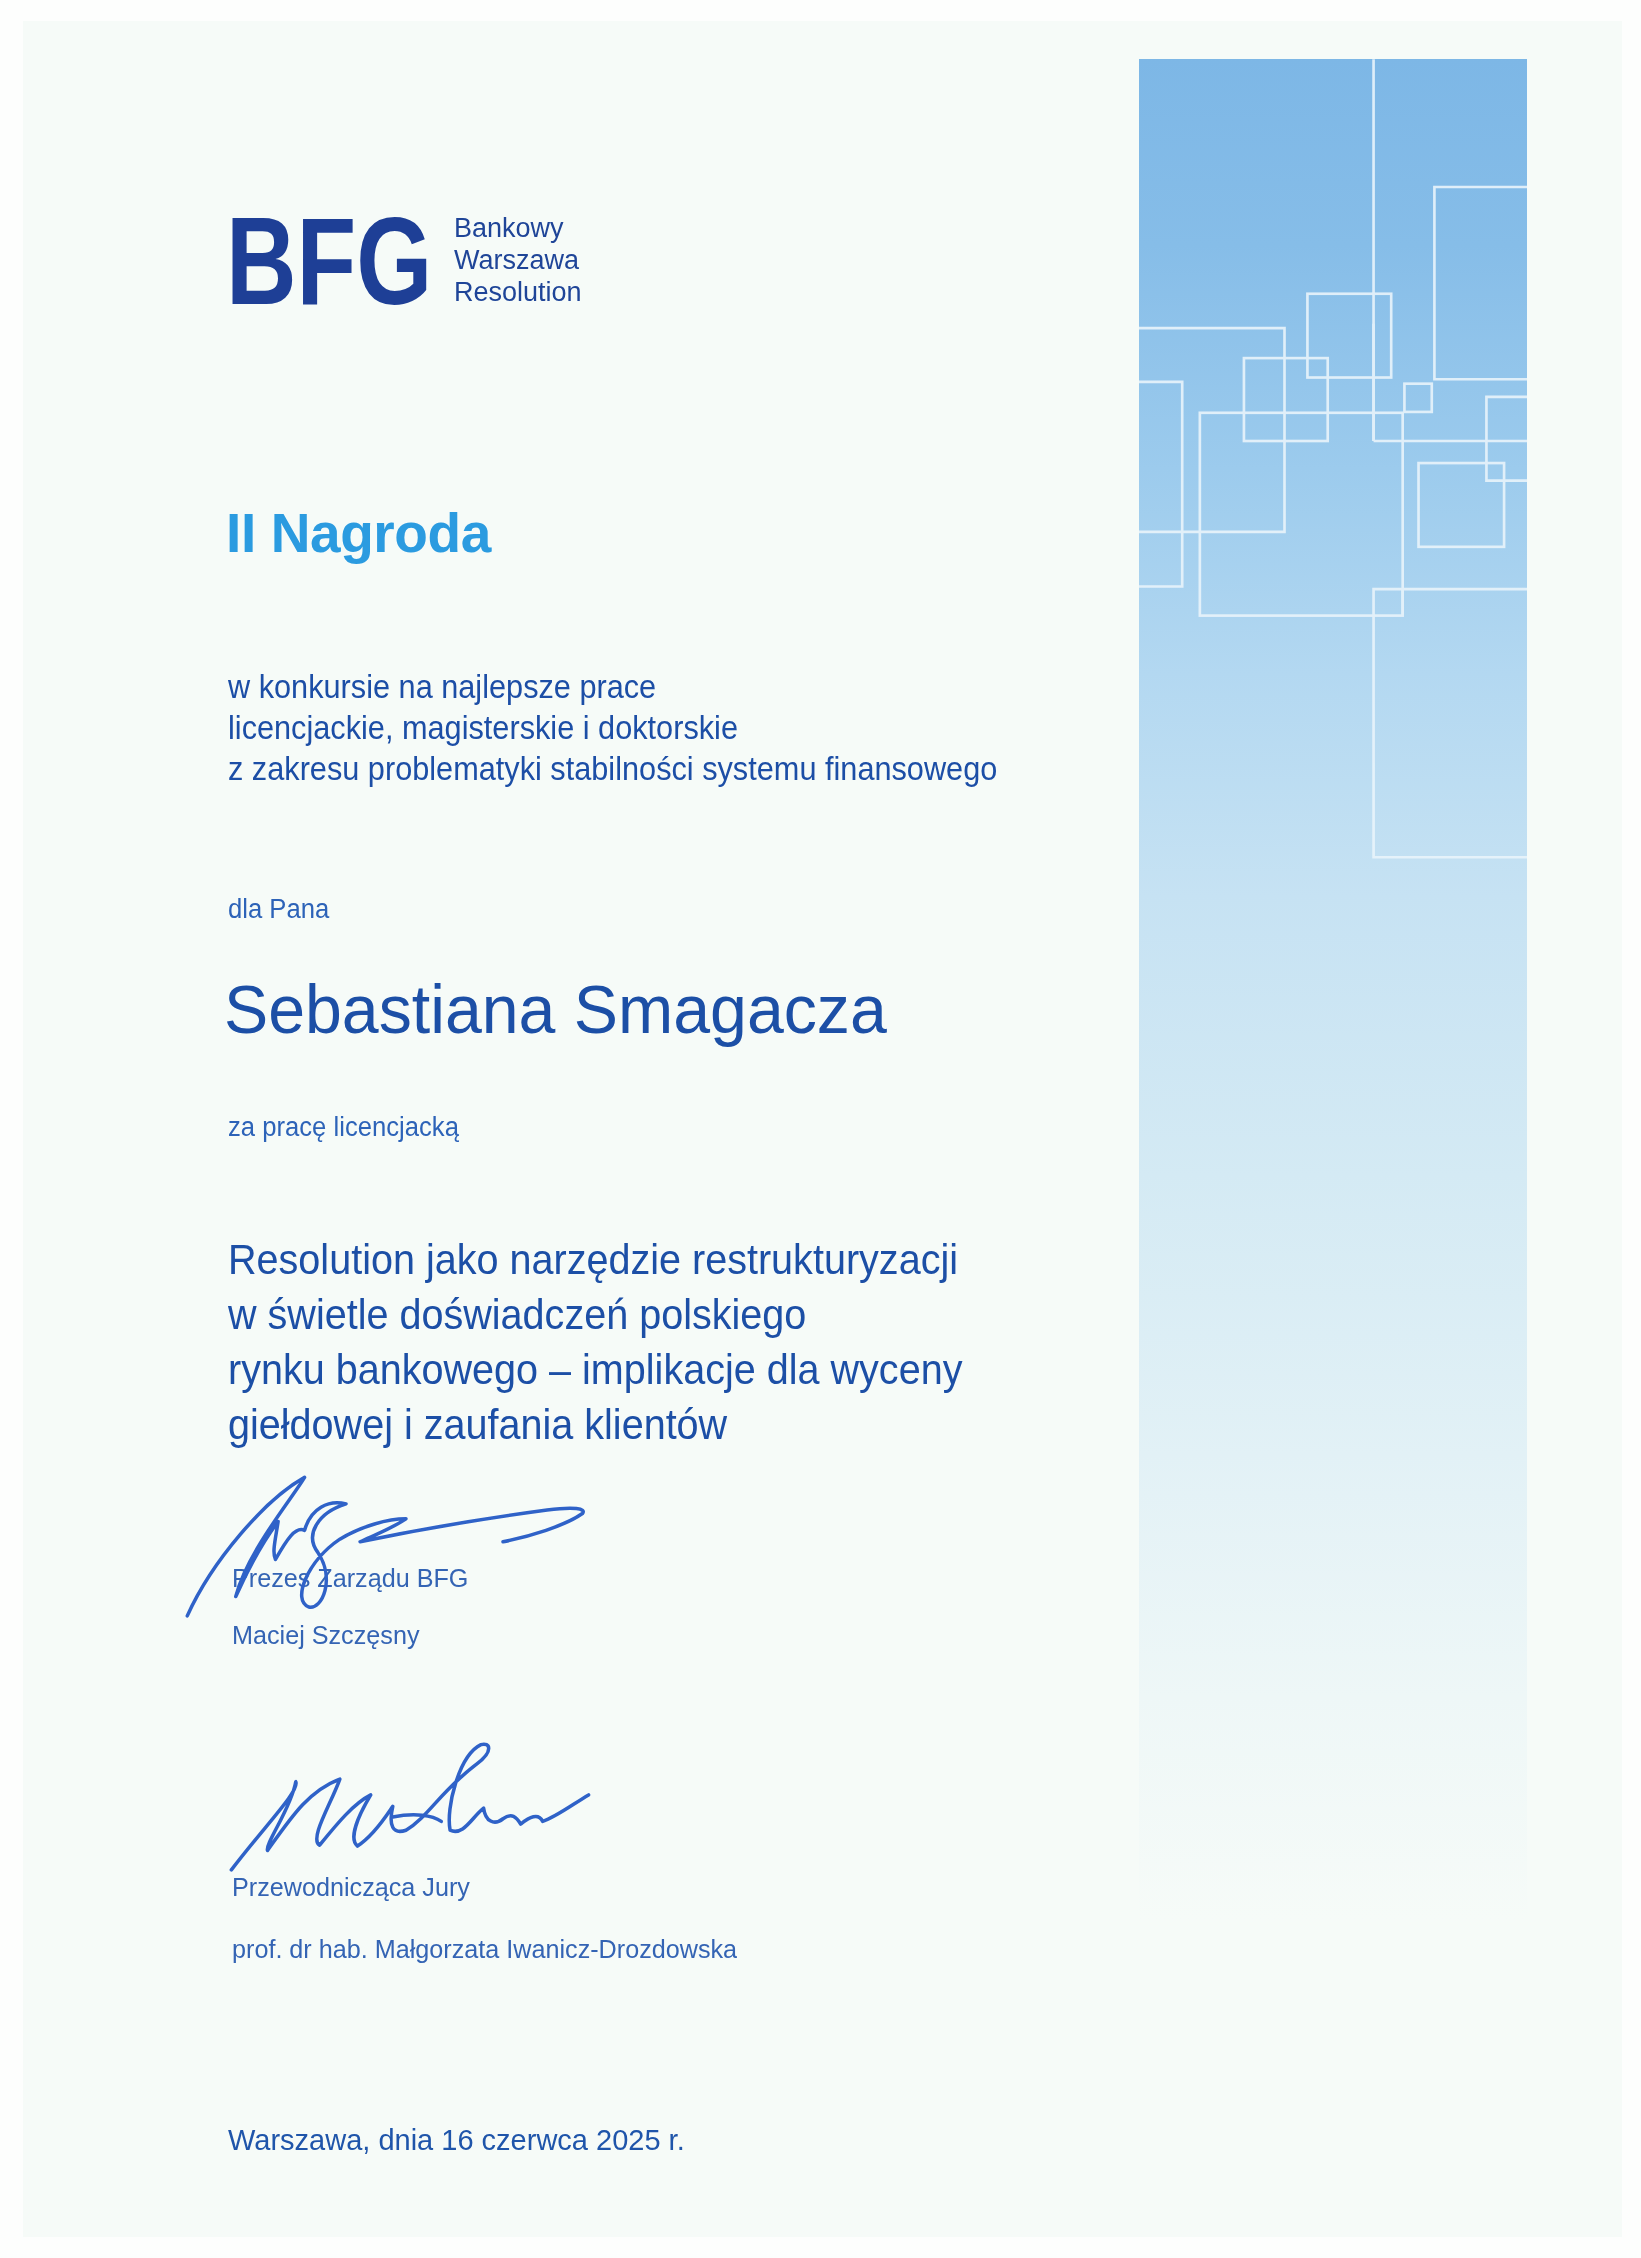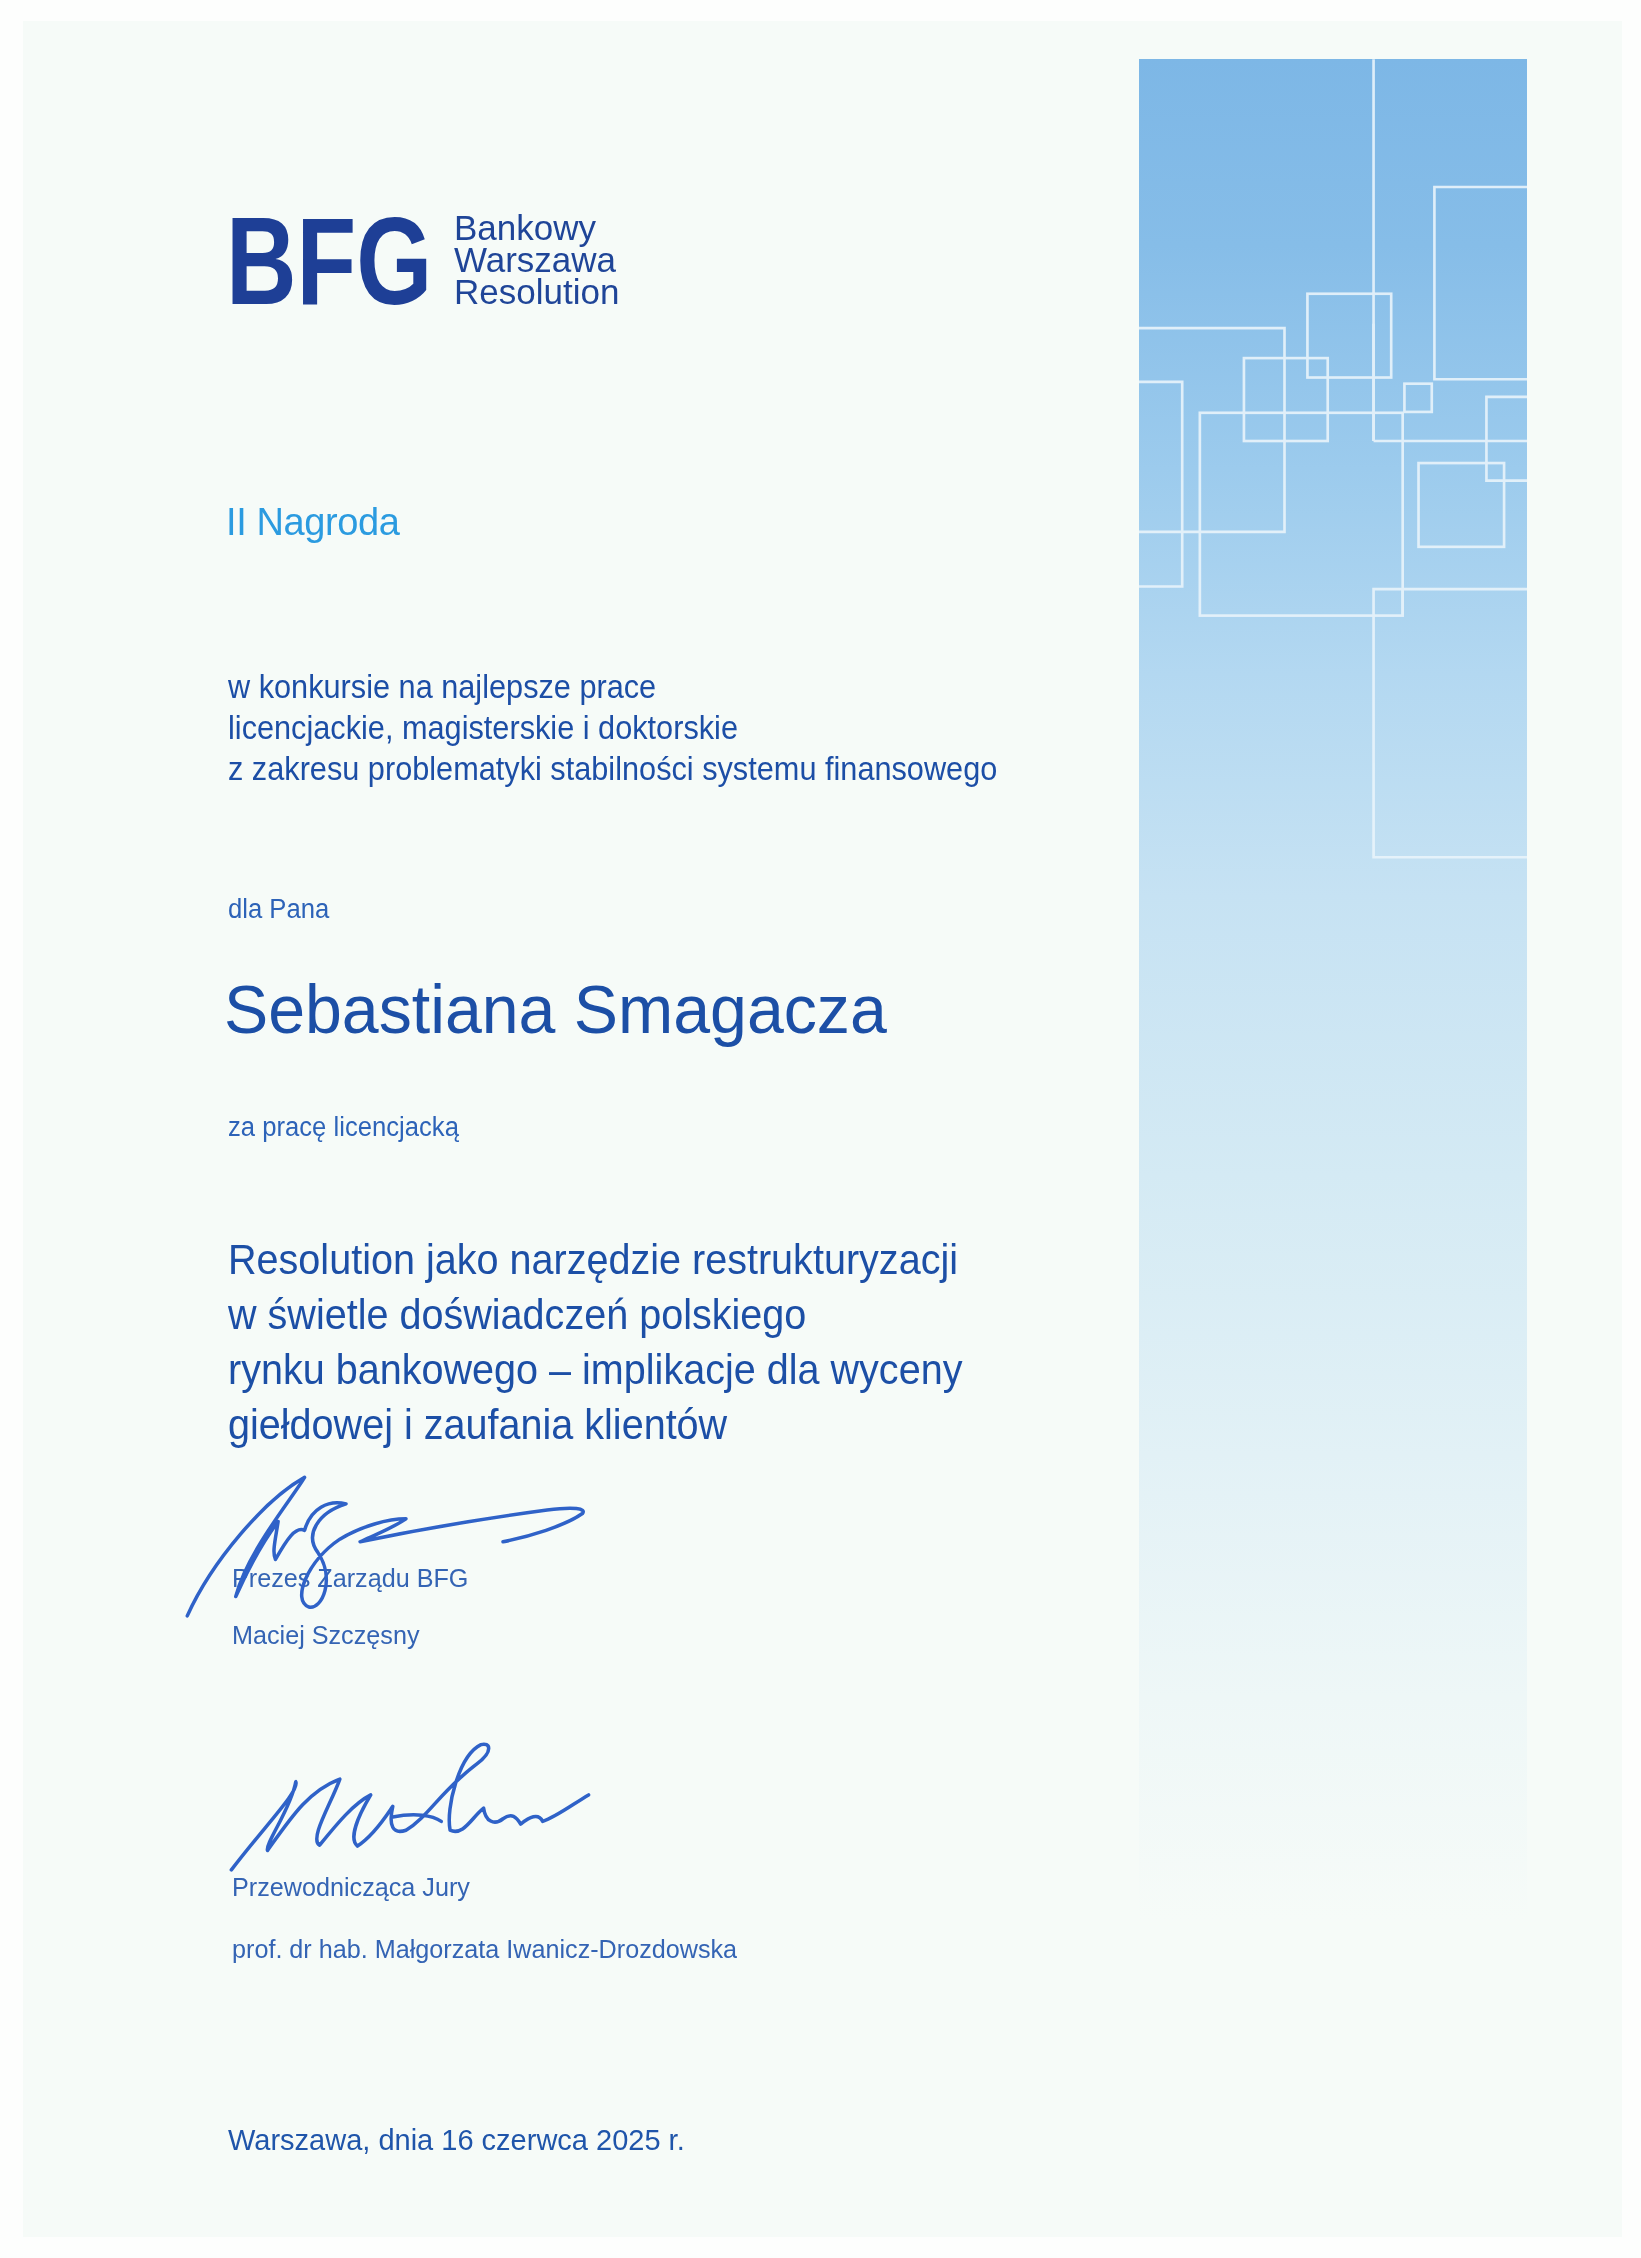--- a/index.html
+++ b/index.html
@@ -10,31 +10,31 @@
   }
   .paper {
     position: absolute; left: 23px; top: 21px; width: 1599px; height: 2216px;
     background: #f6fbf8;
   }
   .abs { position: absolute; white-space: nowrap; }
   .logo { position: absolute; left: 226px; top: 212px; width: 423px; height: 97px; }
   .logo-mark { position: absolute; left: 0; top: 0; }
   .logo-text {
     position: absolute; left: 228px; top: 0px;
-    color: #1f4598; font-size: 35px; line-height: 32px; font-weight: normal;
+    color: #1f4598; font-size: 27px; line-height: 32px; font-weight: normal;
   }
   .panel {
     position: absolute; left: 1139px; top: 59px; width: 388px; height: 1861px;
     background: linear-gradient(to bottom,
       #7db7e6 0%, #86bde8 10%, #9ccbed 22%, #b3d8f1 33%,
       #c6e2f3 45%, #d4eaf4 60%, #e2f1f6 75%, #eef7f7 88%, #f6fbf8 100%);
   }
   .panel svg { position: absolute; left: 0; top: 0; }
   .award {
-    left: 226px; top: 501px; font-size: 38px; font-weight: normal;
+    left: 226px; top: 501px; font-size: 55px; font-weight: bold;
     color: #2b9be0; letter-spacing: -0.4px;
   }
   .intro {
     left: 228px; top: 666px; font-size: 33px; line-height: 41px;
     color: #1c4ea6; transform: scaleX(0.93); transform-origin: left top;
   }
   .intro div { white-space: nowrap; }
   .light { color: #2d63b8; font-size: 27px; }
   .dla { left: 228px; top: 894px; transform: scaleX(0.95); transform-origin: left top; }
   .name {

